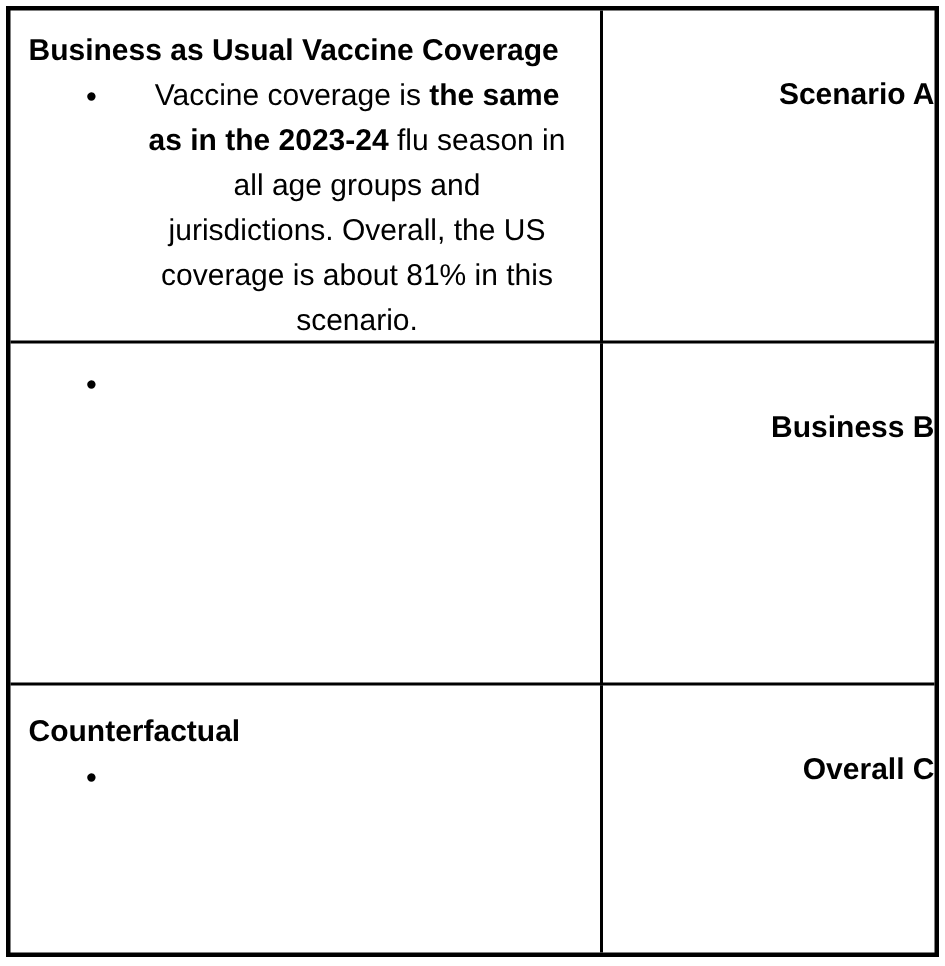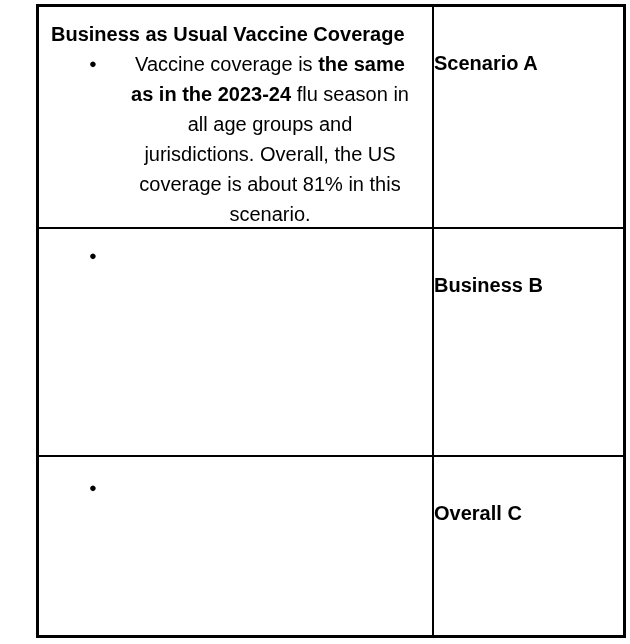--- a/index.html
+++ b/index.html
@@ -20,21 +20,20 @@
     position: absolute;
     left: 4px;
     top: 4px;
     right: 4px;
     bottom: 6px;
     border: 3px solid #000000;
     display: grid;
     grid-template-columns: 395px 1fr;
     grid-template-rows: 222px 228px 1fr;
     background: #ffffff;
-    margin-left: 32px;
   }
 
   .cell {
     font-size: 20px;
     line-height: 30px;
   }
   .desc-cell {
     border-right: 2px solid #000000;
     padding: 12px 8px 0 12px;
   }
@@ -59,21 +58,21 @@
   .btext {
     flex: 1;
     white-space: pre-wrap;
     text-align: center;
   }
   .b { font-weight: bold; }
   .u { text-decoration: underline; }
 
   .label-cell {
     padding-top: 41px;
-    text-align: left;
+    text-align: right;
     font-weight: bold;
   }
 </style>
 </head>
 <body>
 
 <div class="table">
 
   <div class="cell desc-cell row-border">
     <div class="row-title">Business as Usual Vaccine Coverage</div>
@@ -94,20 +93,21 @@
   <div class="cell desc-cell row-border">
     <div class="bullet">
       <span class="dot">●</span>
     </div>
   </div>
   <div class="cell label-cell row-border">
     <span>Business B</span>
   </div>
 
   <div class="cell desc-cell pad3">
+    <div class="row-title">Counterfactual</div>
     <div class="bullet">
       <span class="dot">●</span>
     </div>
   </div>
   <div class="cell label-cell">
     <span>Overall C</span>
   </div>
 
 </div>
 

